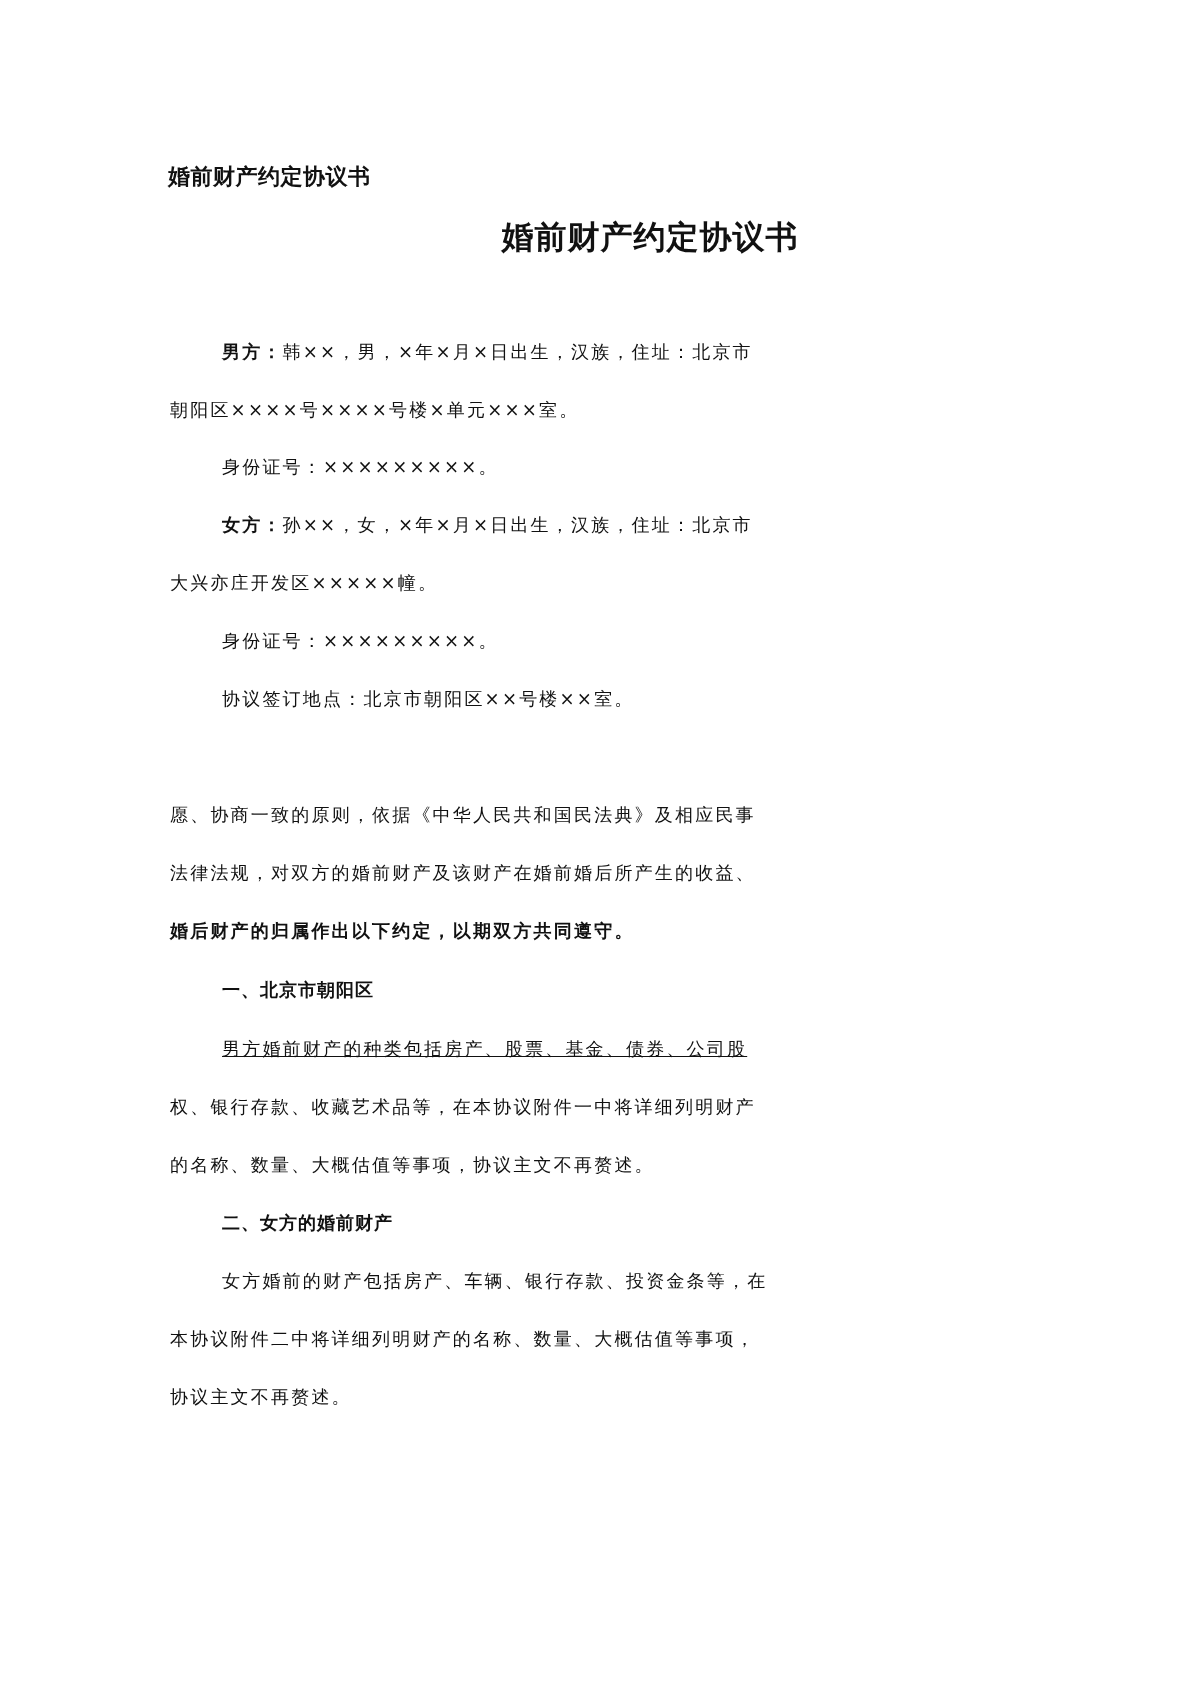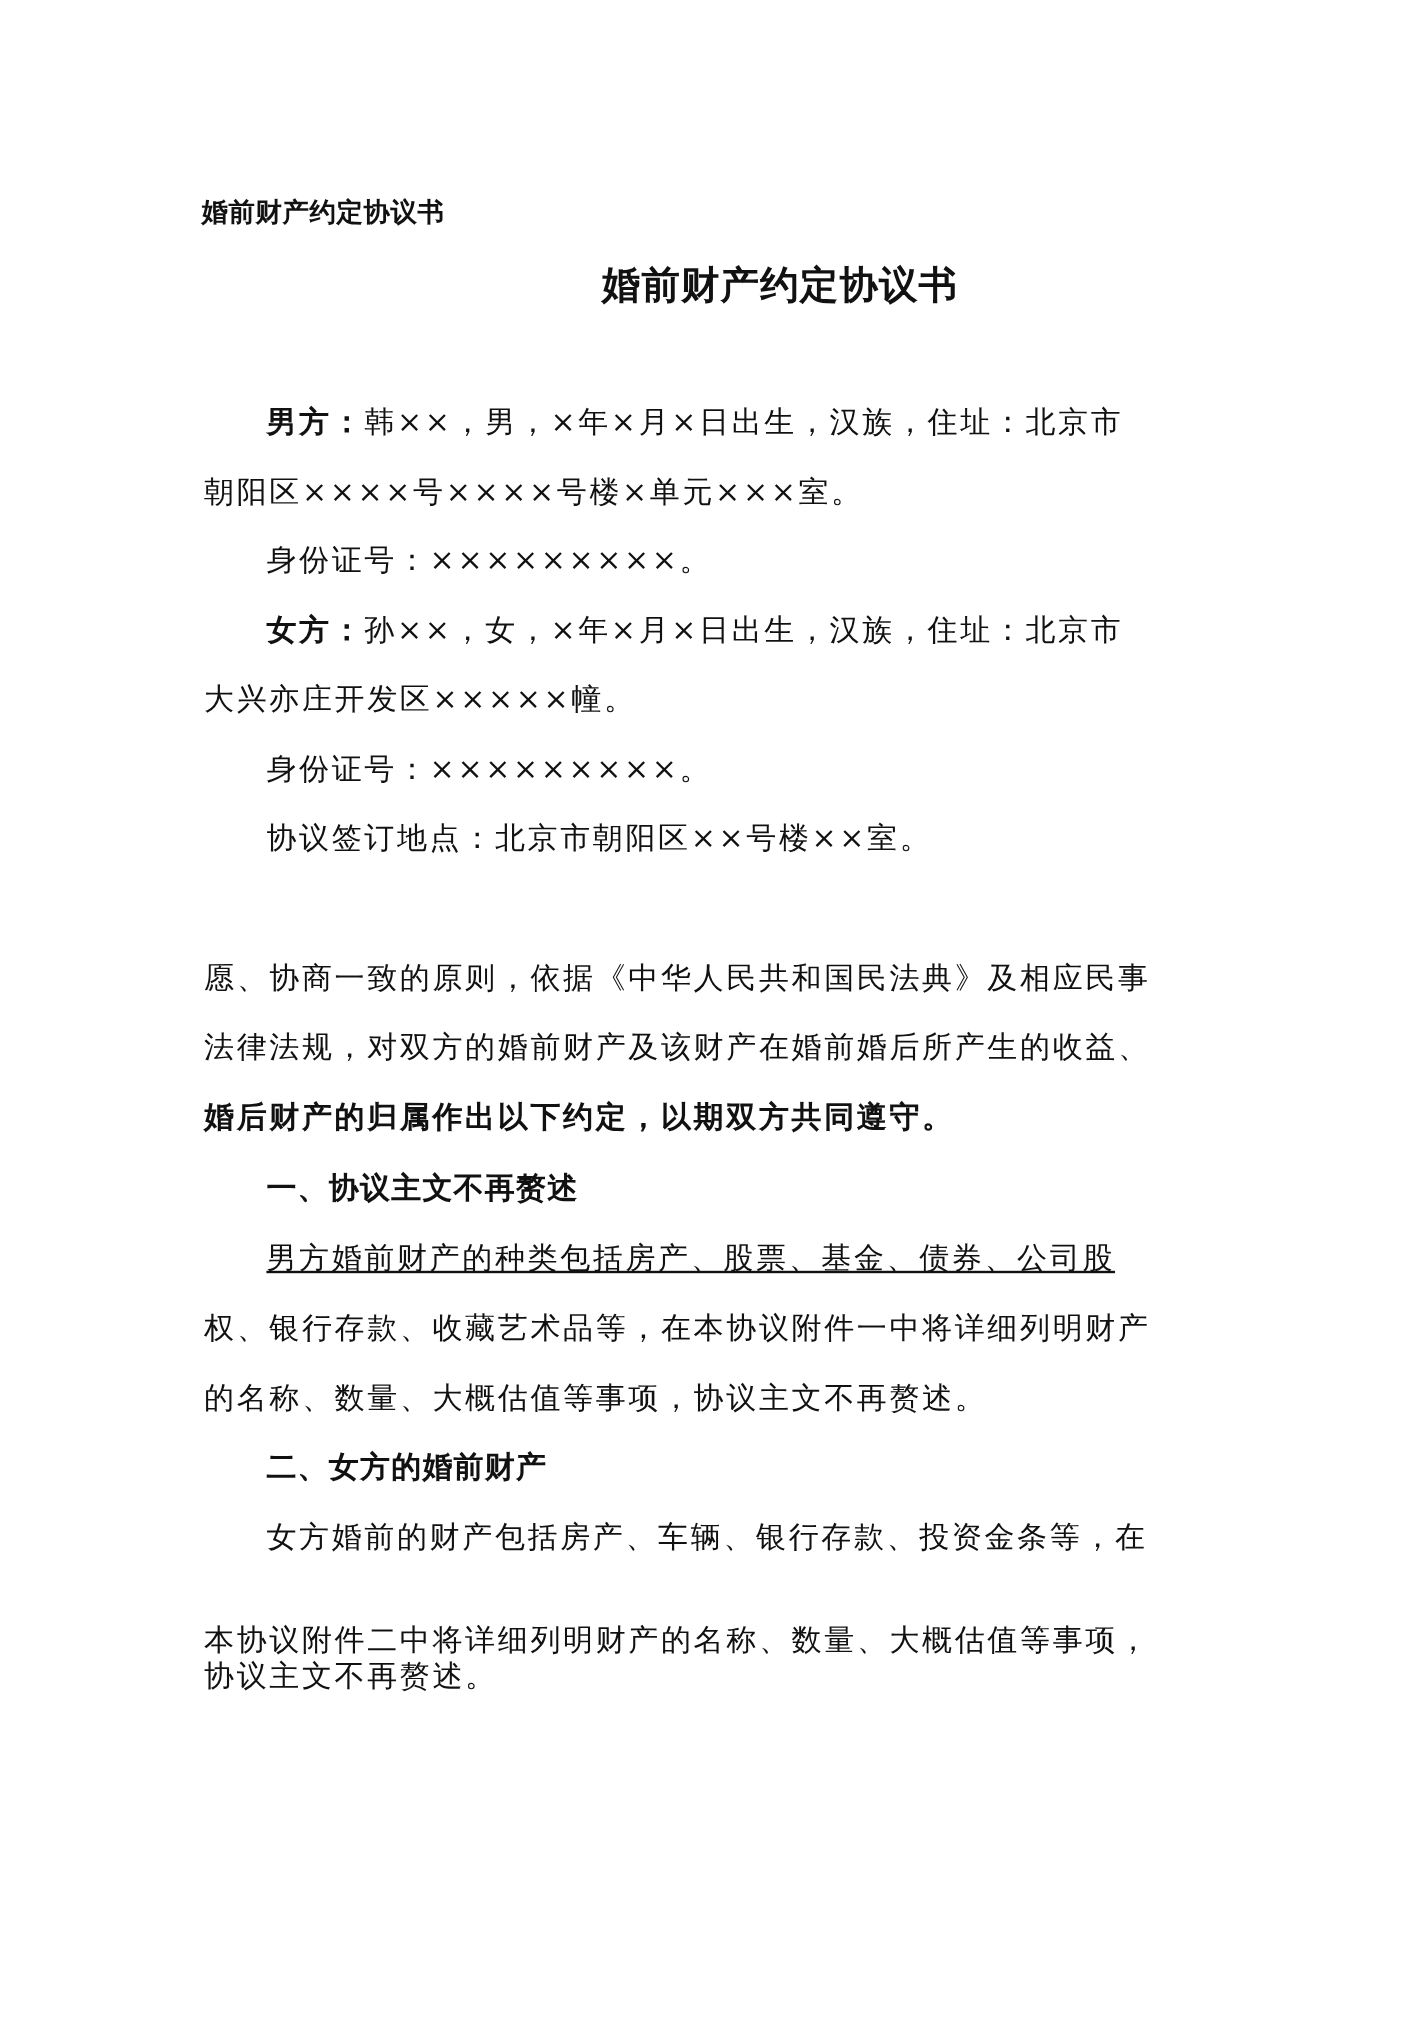--- a/index.html
+++ b/index.html
@@ -1,19 +1,19 @@
 <!DOCTYPE html>
 <html><head>
 <meta charset="utf-8">
 <style>
   html, body { margin:0; padding:0; background:#ffffff; }
   body { width:1190px; height:1683px; position:relative; overflow:hidden;
          font-family:"DejaVu Serif","Liberation Serif",serif; color:#111; }
   .page { position:absolute; left:0; top:0; width:1190px; height:1564px; background:#fff; }
-  .line { position:absolute; left:170px; white-space:nowrap; font-size:25px; line-height:30px;
+  .line { position:absolute; left:170px; white-space:nowrap; font-size:18px; line-height:30px;
           letter-spacing:2.2px; }
   .indent { left:222px; }
   .doc-label { position:absolute; left:168px; top:162px; font-size:22px; font-weight:bold;
                font-family:"DejaVu Sans","Liberation Sans",sans-serif; letter-spacing:0.5px; }
   .doc-title { position:absolute; left:0; width:1190px; text-align:center; top:216px;
                font-size:32px; font-weight:bold; font-family:"DejaVu Sans","Liberation Sans",sans-serif;
                letter-spacing:1px; padding-left:110px; box-sizing:border-box; }
   .b { font-weight:bold; font-family:"DejaVu Sans","Liberation Sans",sans-serif; }
   .heading { font-weight:bold; font-family:"DejaVu Sans","Liberation Sans",sans-serif; letter-spacing:1px; }
 </style>
@@ -32,23 +32,23 @@
   <div class="line indent" style="top:510px;"><span class="b">女方：</span><span>孙××，女，×年×月×日出生，汉族，住址：北京市</span></div>
   <div class="line" style="top:568px;">大兴亦庄开发区×××××幢。</div>
   <div class="line indent" style="top:626px;">身份证号：×××××××××。</div>
 
   <div class="line indent" style="top:684px;">协议签订地点：北京市朝阳区××号楼××室。</div>
 
   <div class="line" style="top:800px;">愿、协商一致的原则，依据《中华人民共和国民法典》及相应民事</div>
   <div class="line" style="top:858px;">法律法规，对双方的婚前财产及该财产在婚前婚后所产生的收益、</div>
   <div class="line" style="top:916px;font-weight:bold;">婚后财产的归属作出以下约定，以期双方共同遵守。</div>
 
-  <div class="line indent heading" style="top:975px;">一、协议主文不再赘述</div>
+  <div class="line indent heading" style="top:975px;">一、北京市朝阳区</div>
   <div class="line indent" style="top:1034px;text-decoration:underline;">男方婚前财产的种类包括房产、股票、基金、债券、公司股</div>
   <div class="line" style="top:1150px;">的名称、数量、大概估值等事项，协议主文不再赘述。</div>
   <div class="line" style="top:1092px;">权、银行存款、收藏艺术品等，在本协议附件一中将详细列明财产</div>
 
   <div class="line indent heading" style="top:1208px;">二、女方的婚前财产</div>
   <div class="line indent" style="top:1266px;">女方婚前的财产包括房产、车辆、银行存款、投资金条等，在</div>
-  <div class="line" style="top:1324px;margin-top:28px;">本协议附件二中将详细列明财产的名称、数量、大概估值等事项，</div>
+  <div class="line" style="top:1324px;">本协议附件二中将详细列明财产的名称、数量、大概估值等事项，</div>
   <div class="line" style="top:1382px;">协议主文不再赘述。</div>
 
 </div>
 
 </body></html>

